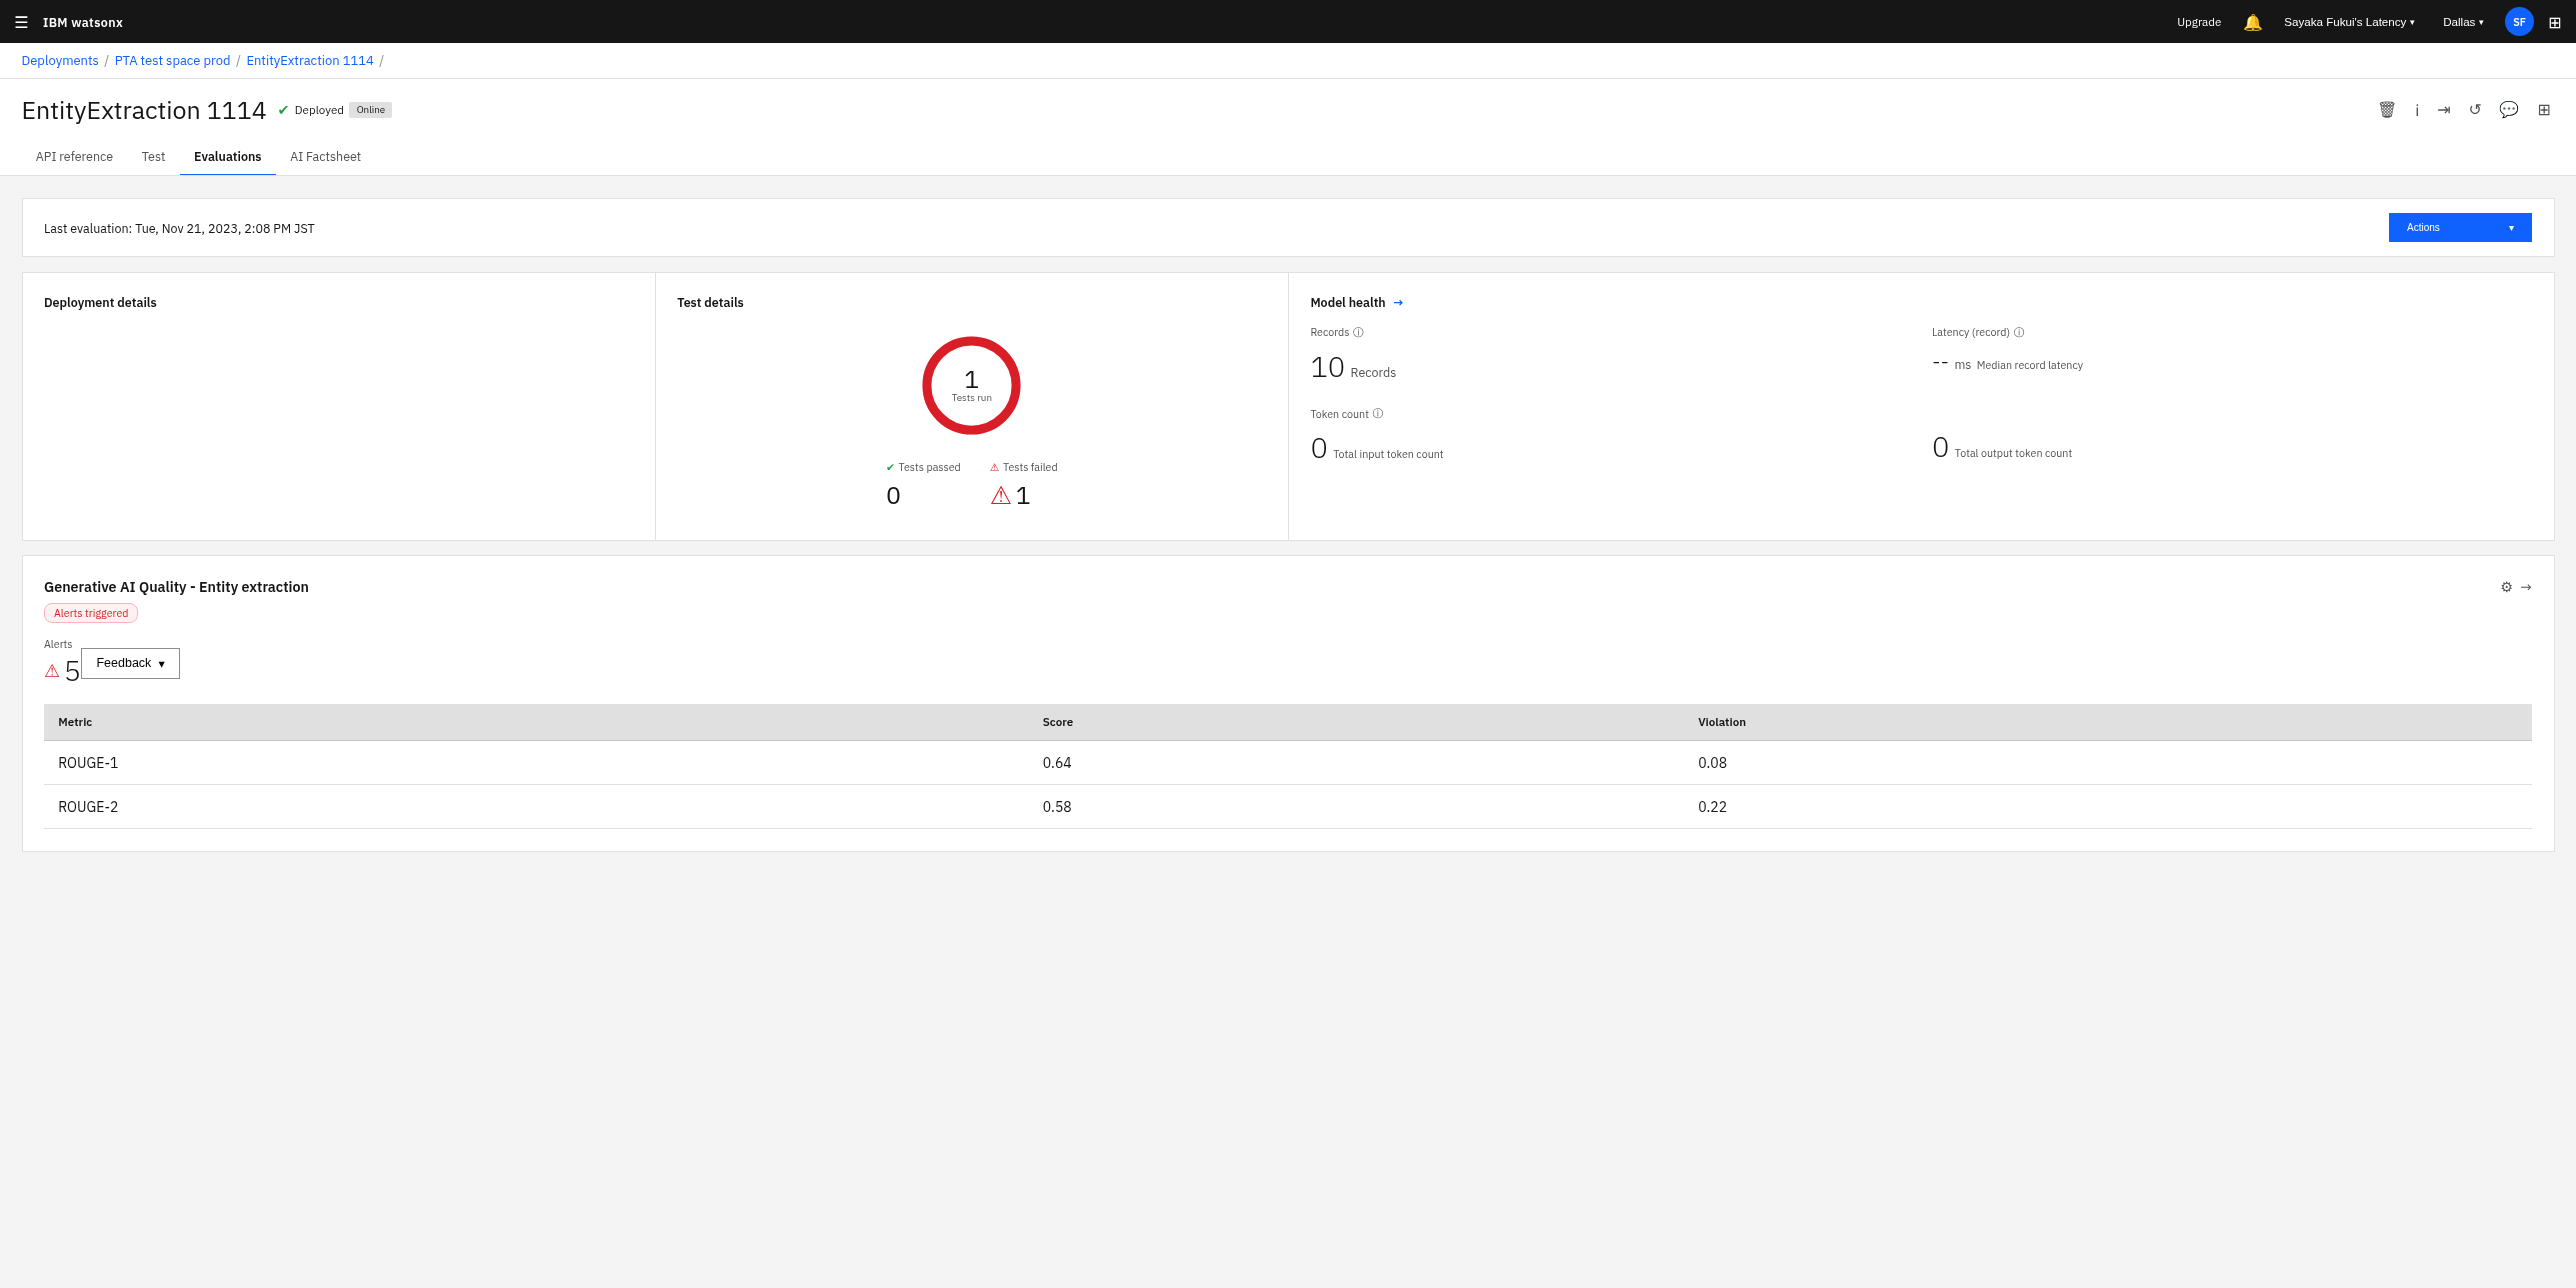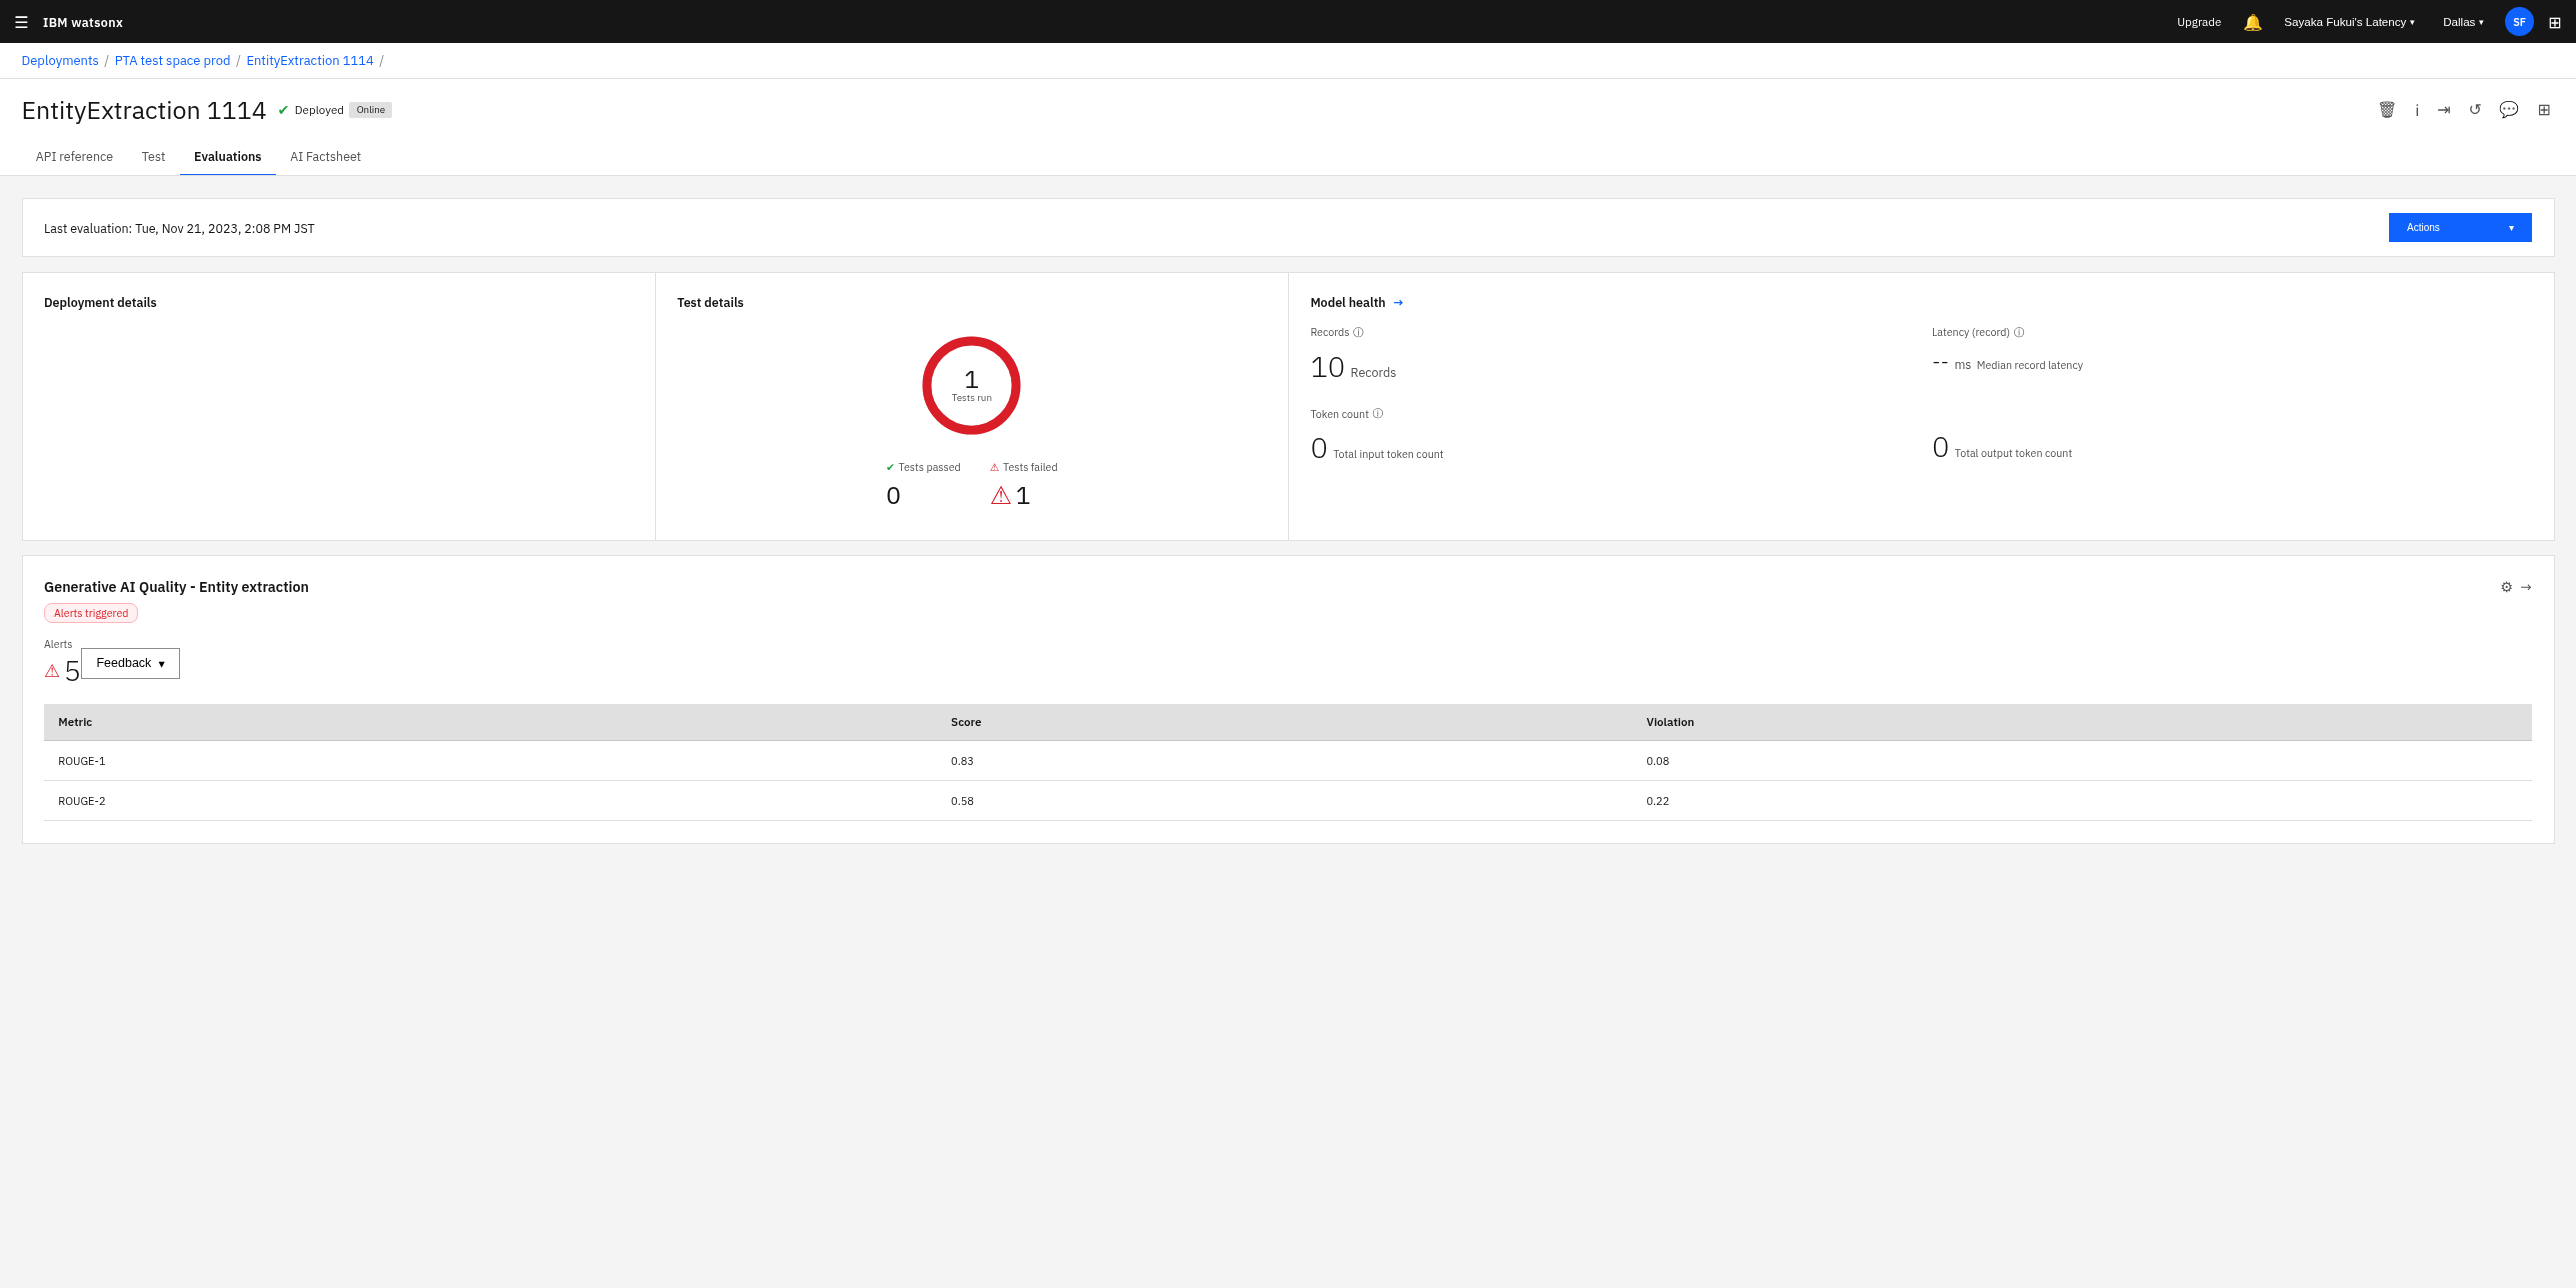--- a/index.html
+++ b/index.html
@@ -234,21 +234,21 @@
       background: #e0e0e0;
       text-align: left;
       padding: 10.7px 14.3px;
       font-size: 11.6px;
       font-weight: 600;
       color: #161616;
       border-bottom: 0.9px solid #c6c6c6;
     }
     .data-table td {
       padding: 12.5px 14.3px;
-      font-size: 11px;
+      font-size: 14px;
       color: #161616;
       border-bottom: 0.9px solid #e0e0e0;
     }
 
     .filter-icon { font-size: 14.3px; color: #525252; cursor: pointer; }
     .arrow-right-icon { font-size: 14.3px; color: #525252; cursor: pointer; }
   </style>
 </head>
 <body>
 
@@ -457,21 +457,21 @@
       <thead>
         <tr>
           <th>Metric</th>
           <th>Score</th>
           <th>Violation</th>
         </tr>
       </thead>
       <tbody id="table-body">
       <tr>
       <td>ROUGE-1</td>
-      <td>0.83</td>
+      <td>0.64</td>
       <td>0.08</td>
     </tr>
           <tr>
       <td>ROUGE-2</td>
       <td>0.58</td>
       <td>0.22</td>
     </tr>
         </tbody>
     </table>
   </div>

